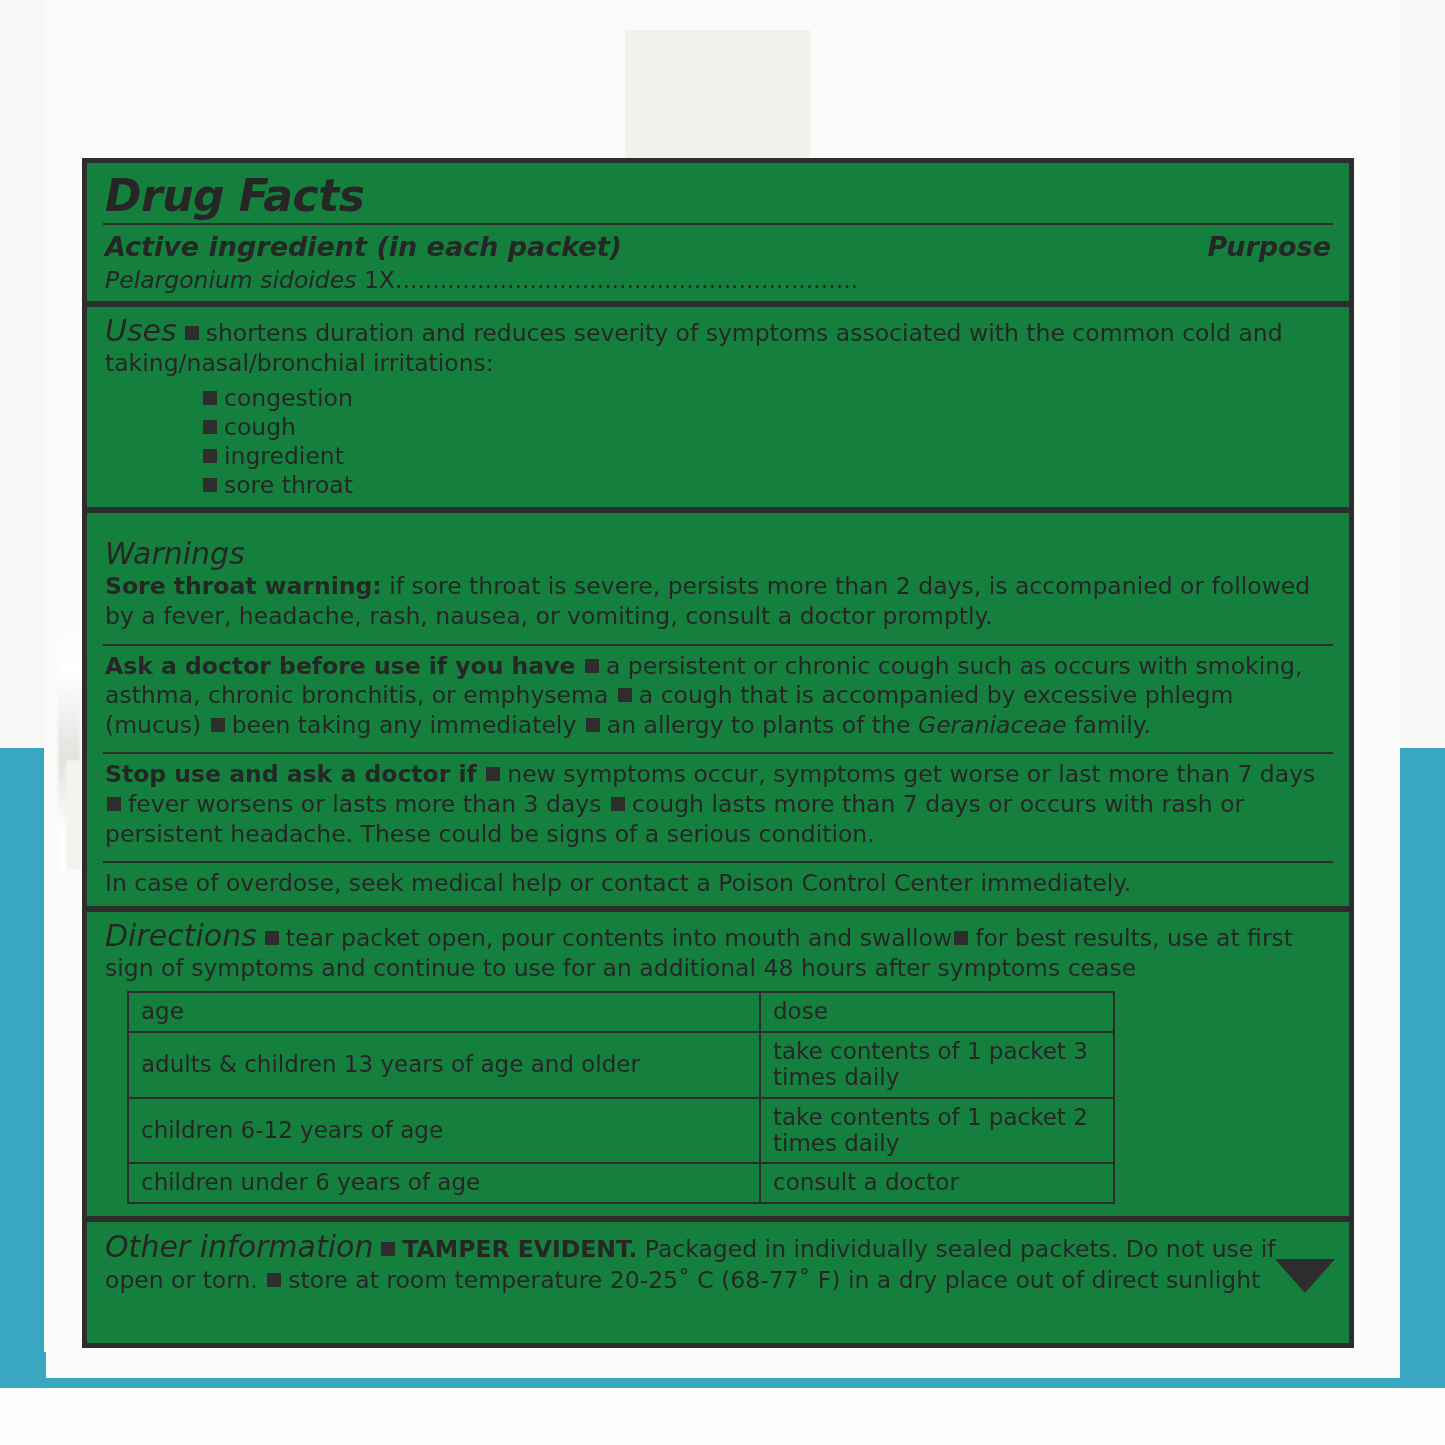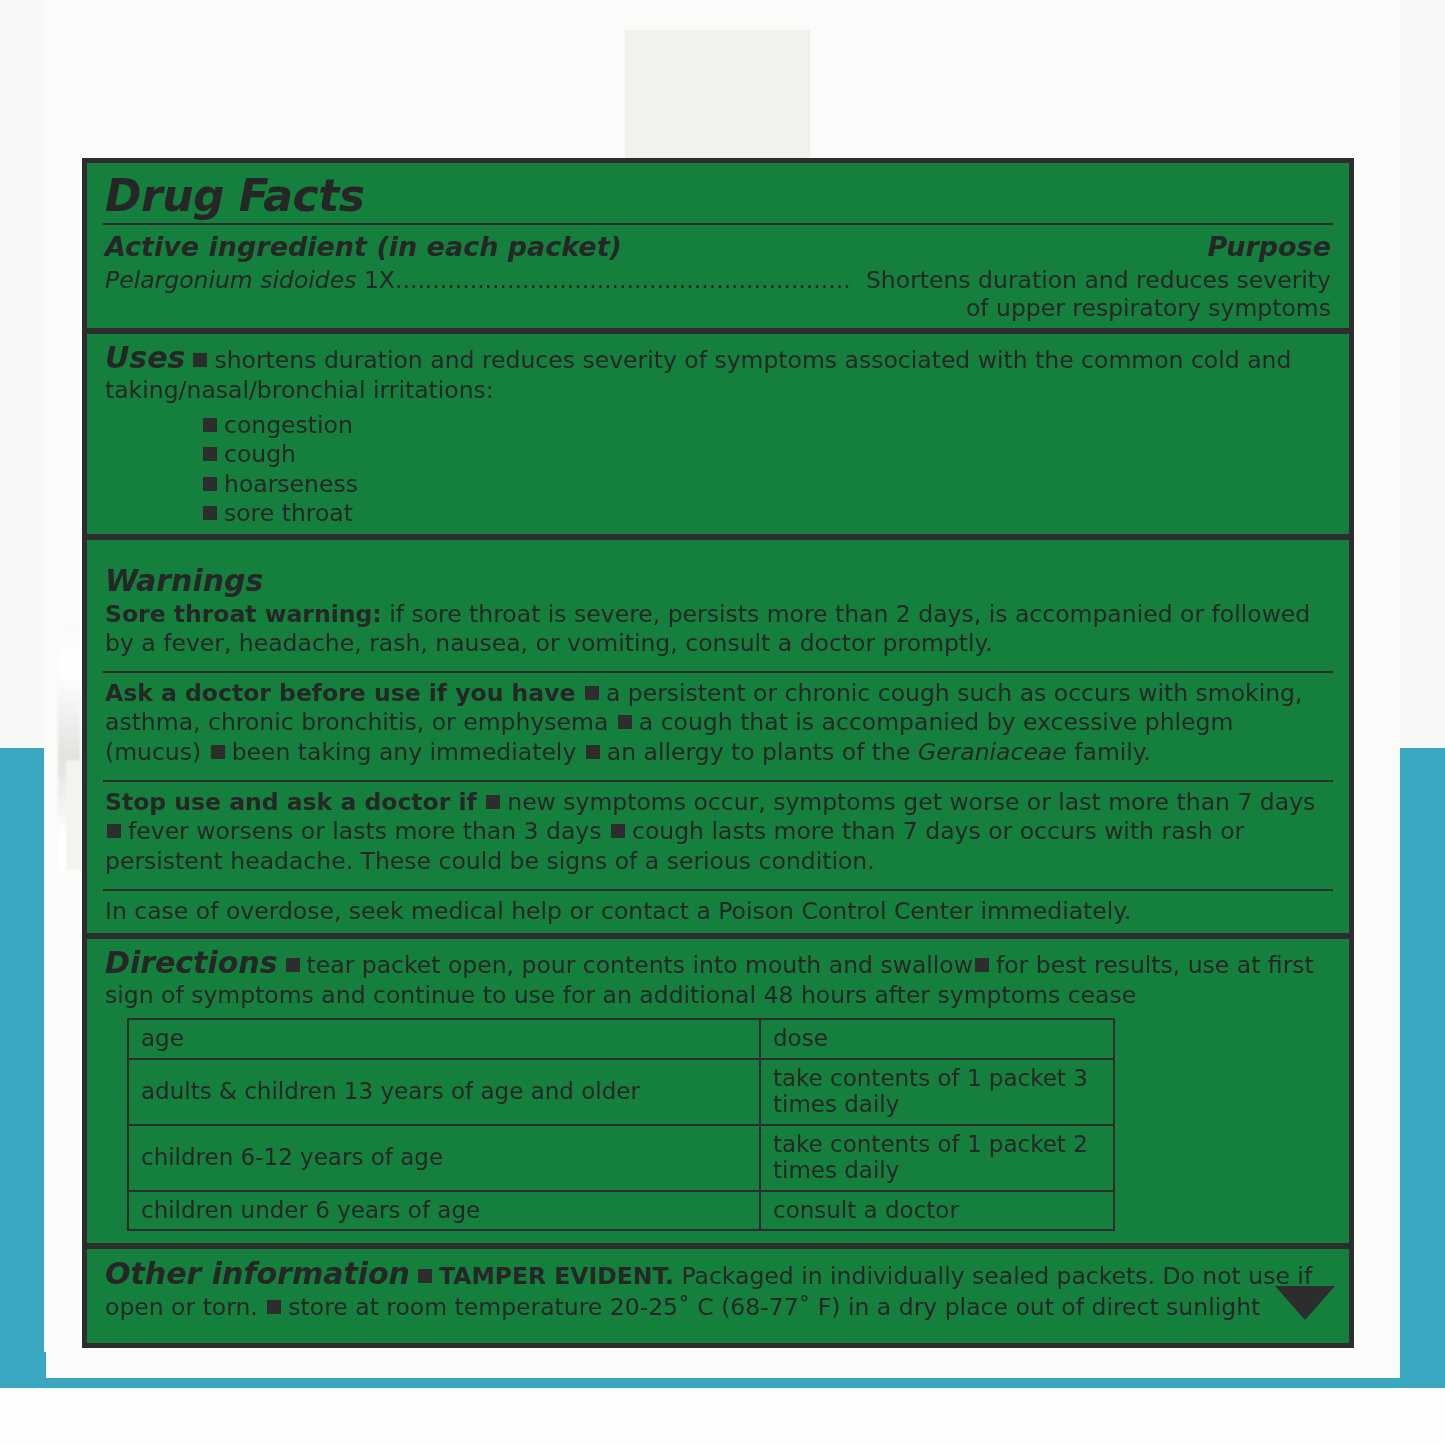--- a/index.html
+++ b/index.html
@@ -142,21 +142,21 @@
   }
   .ai-left i { font-style: italic; }
   .ai-right {
     text-align: right;
     max-width: 480px;
     line-height: 1.2;
   }
 
   .inline-head {
     font-style: italic;
-    font-weight: bold;
+    font-weight: normal;
     font-size: 30px;
     margin-right: 6px;
   }
   .b {
     font-weight: bold;
   }
   .i {
     font-style: italic;
   }
 
@@ -243,33 +243,32 @@
   <div class="title">Drug Facts</div>
   <div class="rule-thin"></div>
 
   <div class="sec">
     <div class="hdr-row">
       <span>Active ingredient (in each packet)</span>
       <span>Purpose</span>
     </div>
     <div class="ai-line">
       <span class="ai-left"><i>Pelargonium sidoides</i> <span>1X</span><span>..............................................................</span></span>
-      <span class="ai-right">Shortens duration and reduces severity of upper respiratory symptoms</span>
     </div>
   </div>
   <div class="rule-thick"></div>
 
   <div class="sec">
     <div>
       <span class="inline-head">Uses</span><span class="sq"></span><span>shortens duration and reduces severity of symptoms associated with the common cold and taking/nasal/bronchial irritations:</span>
     </div>
     <div class="uses-symptoms">
       <span><span class="sq"></span><span>congestion</span></span>
       <span><span class="sq"></span><span>cough</span></span>
-      <span><span class="sq"></span><span>hoarseness</span></span>
+      <span><span class="sq"></span><span>ingredient</span></span>
       <span><span class="sq"></span><span>sore throat</span></span>
     </div>
   </div>
   <div class="rule-thick"></div>
 
   <div class="warn-block">
     <div class="inline-head" style="font-size:30px;margin-top:16px;">Warnings</div>
     <p><span class="b">Sore throat warning:</span> <span>if sore throat is severe, persists more than 2 days, is accompanied or followed by a fever, headache, rash, nausea, or vomiting, consult a doctor promptly.</span></p>
   </div>
   <div class="sub-rule"></div>

